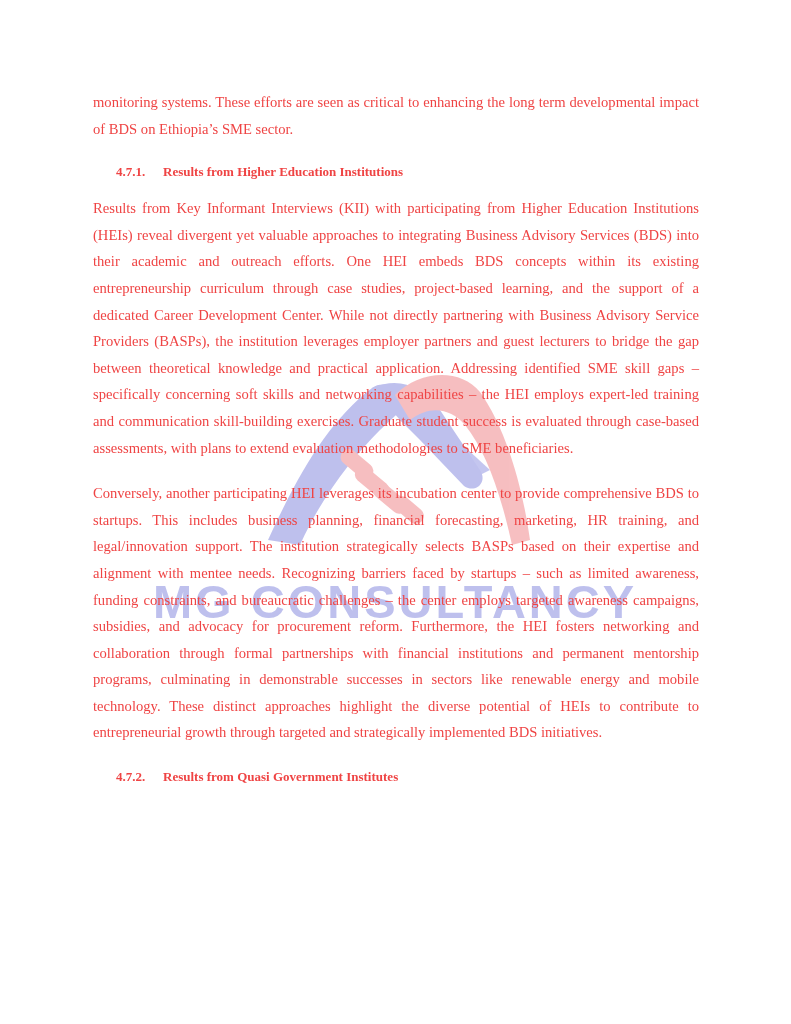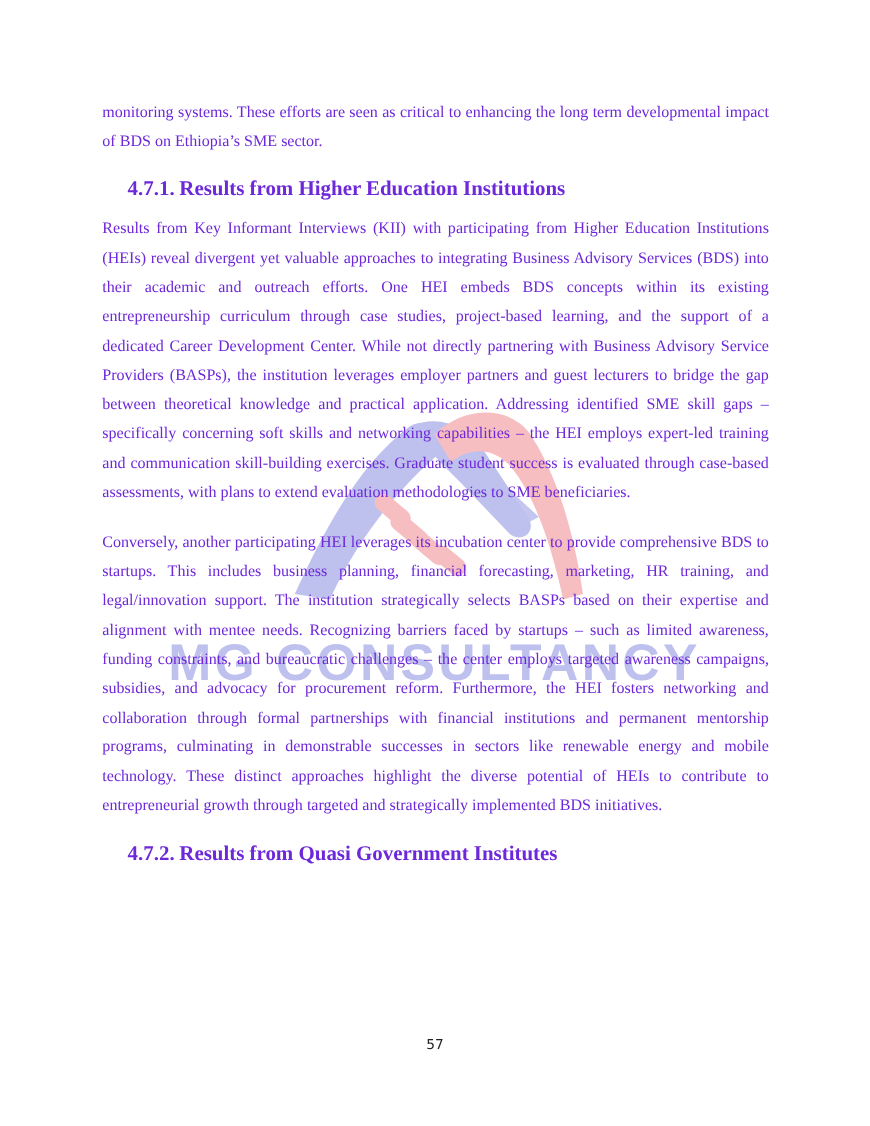--- a/index.html
+++ b/index.html
@@ -1,22 +1,22 @@
 <!DOCTYPE html>
 <html><head>
   <meta charset="utf-8">
   <style>
     html, body { margin: 0; padding: 0; background: #ffffff; }
     body { width: 791px; height: 1024px; position: relative; overflow: hidden; }
     .page { position: absolute; left: 0; top: 0; width: 791px; height: 1024px; background: #fff; }
     .watermark { position: absolute; left: 0; top: 0; width: 791px; height: 1024px; pointer-events: none; z-index: 0; }
     .content { position: absolute; left: 93px; top: 89px; width: 606px; z-index: 1;
-      font-family: "Liberation Serif", serif; font-size: 14.6px; color: #6d28d9; }
+      font-family: "Liberation Serif", serif; font-size: 14.6px; color: #ef4444; }
     p.body { margin: 0; line-height: 26.6px; text-align: justify; }
-    h3.heading { margin: 0; font-size: 19px; font-weight: bold; line-height: 26px; padding-left: 23px; }
+    h3.heading { margin: 0; font-size: 13px; font-weight: bold; line-height: 26px; padding-left: 23px; }
     .num { display: inline-block; width: 47px; }
     .sp1 { height: 17px; }
     .sp2 { height: 16px; }
     .pagenum { position: absolute; left: 0; width: 791px; top: 942px; text-align: center;
       font-family: "DejaVu Sans", sans-serif; font-size: 12.5px; color: #222; z-index: 1; }
   </style>
 </head>
 <body>
 
 <div class="page">
@@ -45,14 +45,13 @@
     <p class="body">Results from Key Informant Interviews (KII) with participating from Higher Education Institutions (HEIs) reveal divergent yet valuable approaches to integrating Business Advisory Services (BDS) into their academic and outreach efforts. One HEI embeds BDS concepts within its existing entrepreneurship curriculum through case studies, project-based learning, and the support of a dedicated Career Development Center. While not directly partnering with Business Advisory Service Providers (BASPs), the institution leverages employer partners and guest lecturers to bridge the gap between theoretical knowledge and practical application. Addressing identified SME skill gaps – specifically concerning soft skills and networking capabilities – the HEI employs expert-led training and communication skill-building exercises. Graduate student success is evaluated through case-based assessments, with plans to extend evaluation methodologies to SME beneficiaries.</p>
     <div class="sp1" style="height:19px"></div>
     <p class="body">Conversely, another participating HEI leverages its incubation center to provide comprehensive BDS to startups. This includes business planning, financial forecasting, marketing, HR training, and legal/innovation support. The institution strategically selects BASPs based on their expertise and alignment with mentee needs. Recognizing barriers faced by startups – such as limited awareness, funding constraints, and bureaucratic challenges – the center employs targeted awareness campaigns, subsidies, and advocacy for procurement reform. Furthermore, the HEI fosters networking and collaboration through formal partnerships with financial institutions and permanent mentorship programs, culminating in demonstrable successes in sectors like renewable energy and mobile technology. These distinct approaches highlight the diverse potential of HEIs to contribute to entrepreneurial growth through targeted and strategically implemented BDS initiatives.</p>
     <div class="sp1" style="height:18px"></div>
     <h3 class="heading">
       <span class="num">4.7.2.</span><span>Results from Quasi Government Institutes</span>
     </h3>
     <div class="sp2" style="height:10px"></div>
   </div>
 
-  <div class="pagenum">57</div>
 </div>
 
 </body></html>

